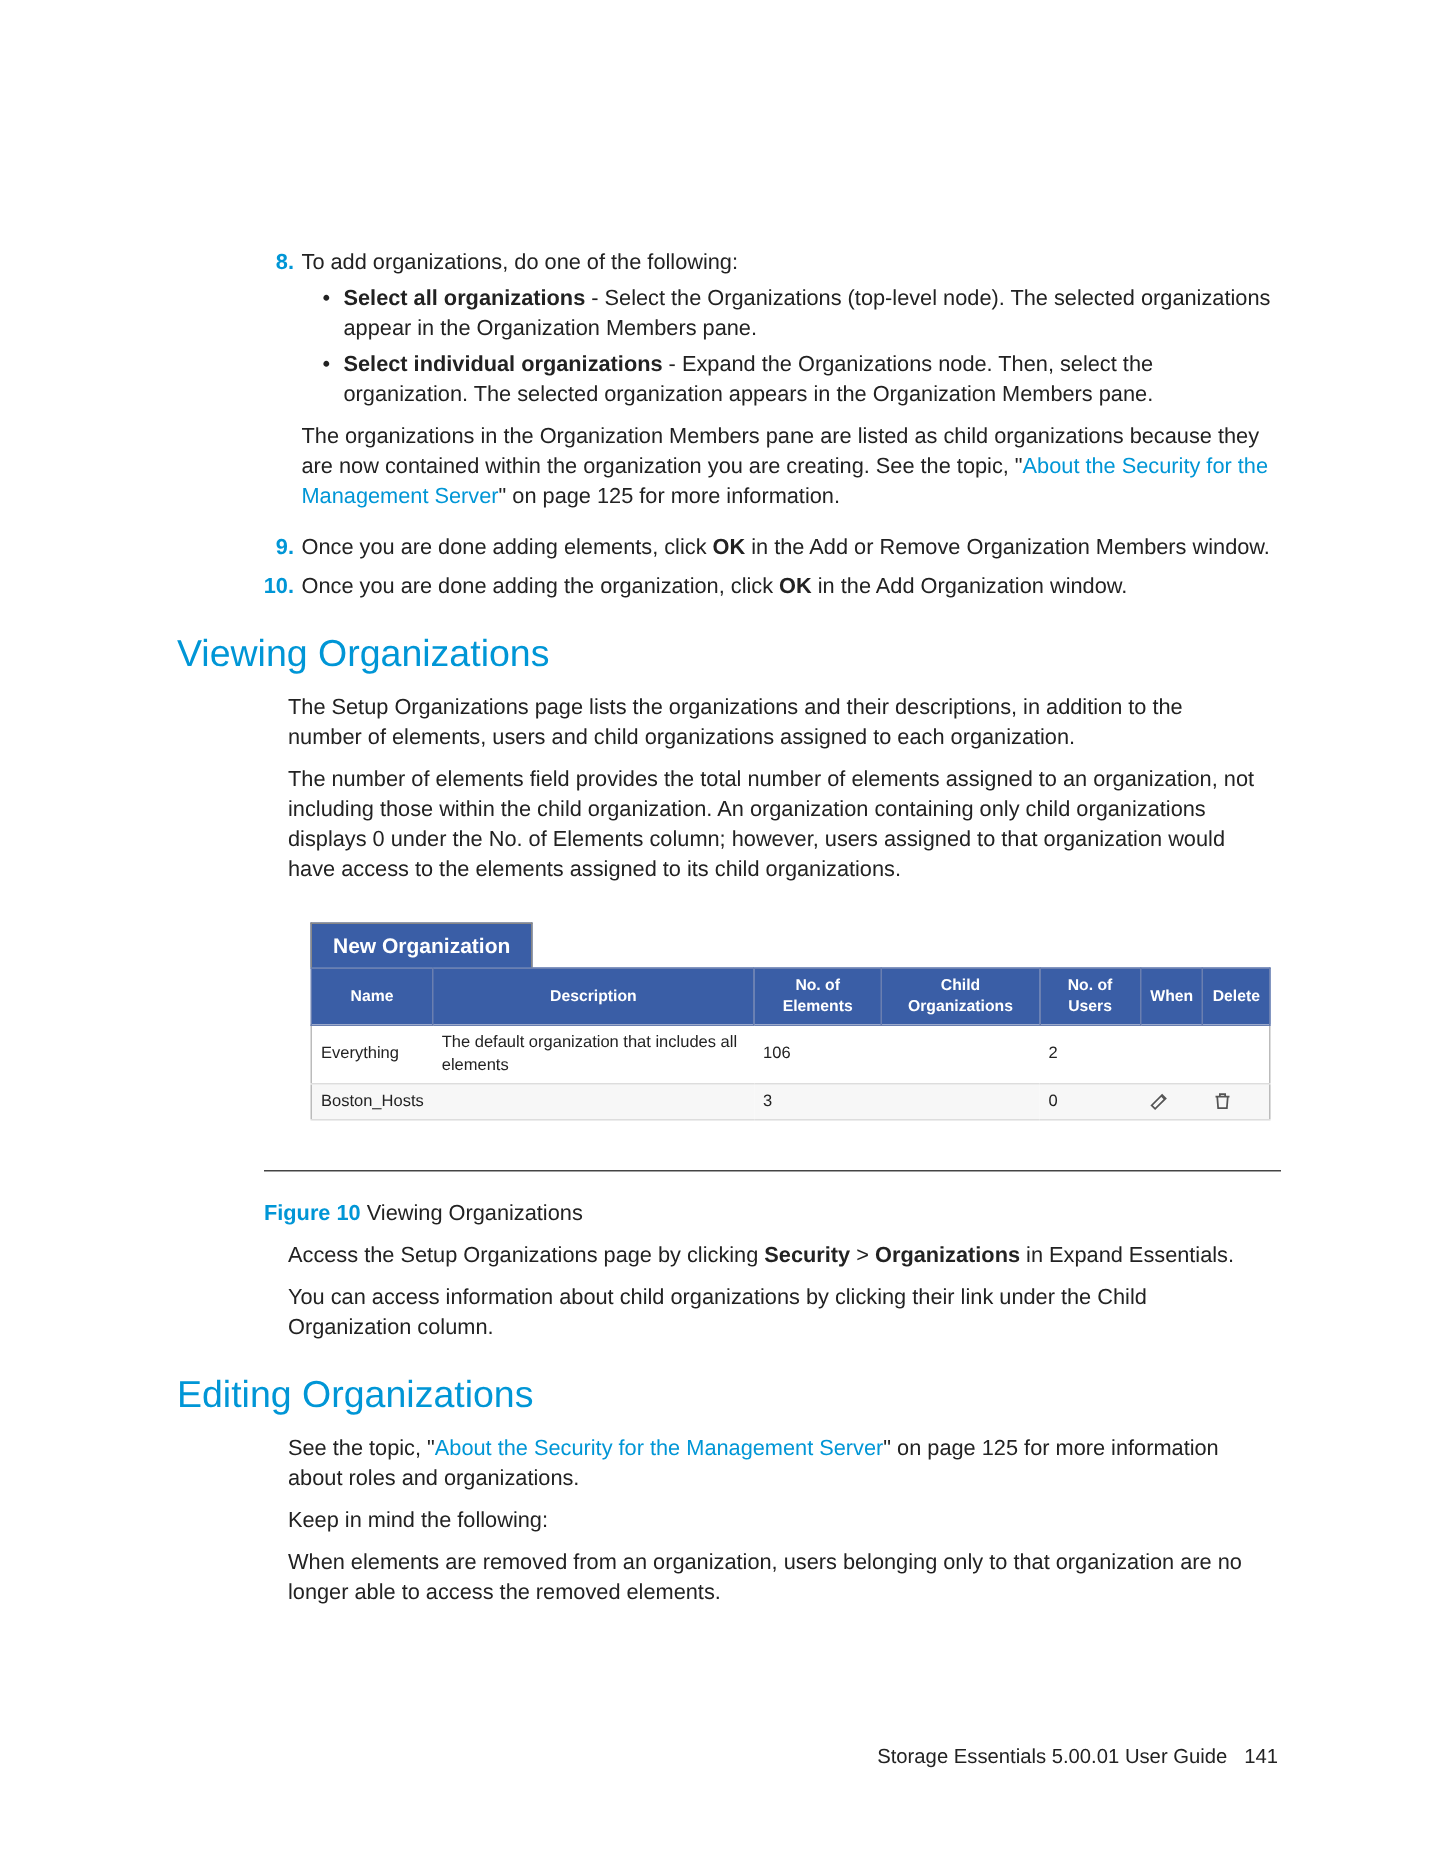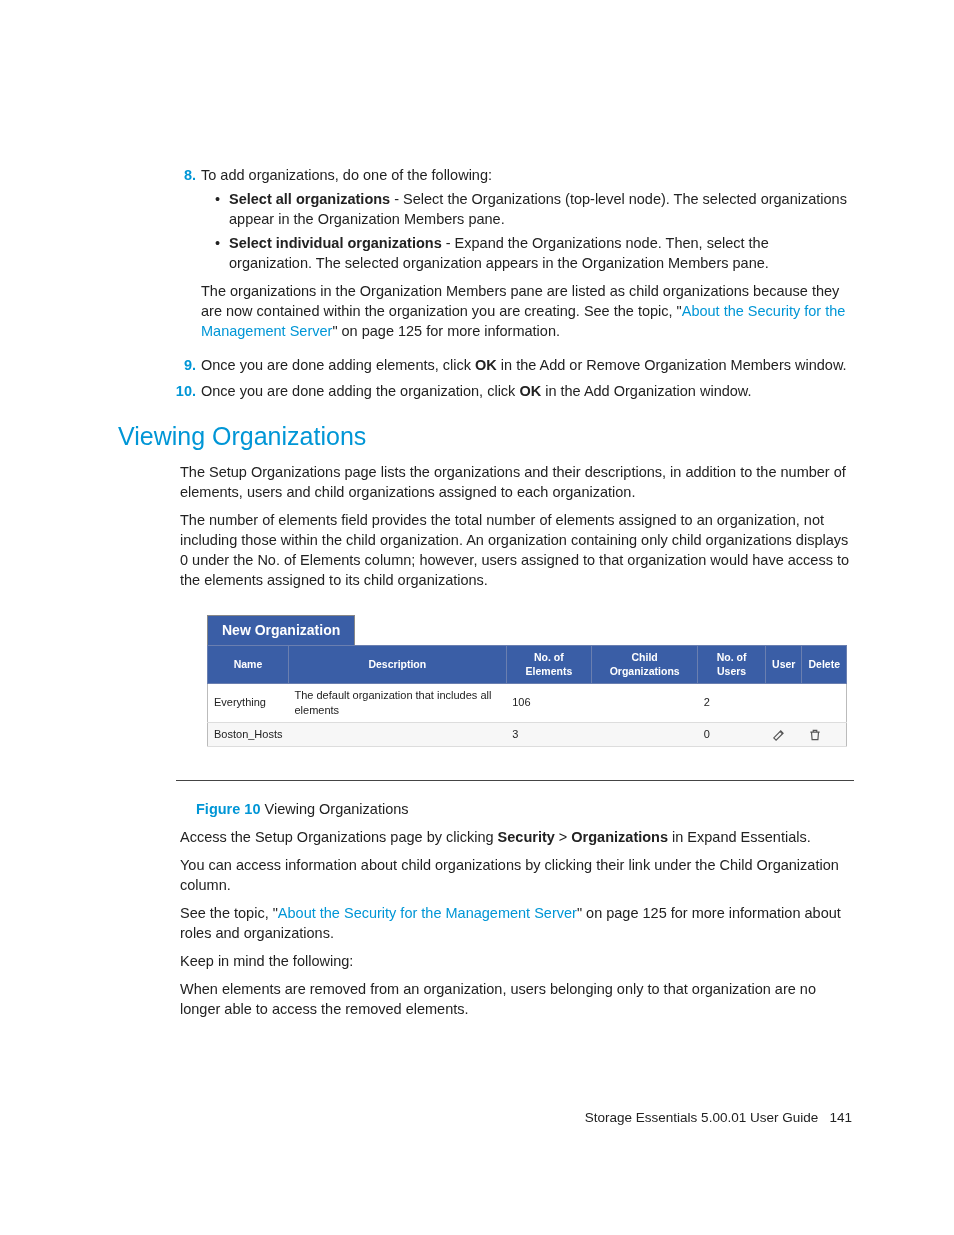--- a/index.html
+++ b/index.html
@@ -45,21 +45,21 @@
   }
   h2 {
     font-weight: normal;
     color: #0096d6;
     font-size: 25px;
     margin: 18px 0 8px 0;
   }
   .section-body {
     margin-left: 58px;
   }
-  .section-body p { margin: 8px 4px; }
+  .section-body p { margin: 8px 16px; }
   .link { color: #0096d6; }
   .bold { font-weight: bold; }
 
   
   .shot {
     margin: 24px 0 10px 30px;
     border: 1px solid transparent;
     font-size: 11px;
     width: 640px;
   }
@@ -101,21 +101,21 @@
   }
   hr.fig-rule {
     margin: 32px 0 18px 58px;
     border: none;
     border-top: 1px solid #444;
   }
   .fig-caption {
     margin-left: 58px;
     margin-bottom: 8px;
   }
-  .fig-caption .figlabel { color: #0096d6; font-weight: bold; margin-left: 20px; }
+  .fig-caption .figlabel { color: #0096d6; font-weight: bold; }
   .footer {
     margin-top: 90px;
     text-align: right;
     font-size: 13.5px;
     padding-right: 2px;
   }
 </style>
 </head>
 <body>
 
@@ -155,21 +155,21 @@
     <div class="shot">
       <div class="tab">New Organization</div>
       <table>
         <thead>
           <tr>
             <th>Name</th>
             <th>Description</th>
             <th class="c">No. of Elements</th>
             <th class="c">Child Organizations</th>
             <th class="c">No. of Users</th>
-            <th class="c">User</th>
+            <th class="c">When</th>
             <th class="c">Delete</th>
           </tr>
         </thead>
         <tbody>
           <tr>
             <td>Everything</td>
             <td>The default organization that includes all elements</td>
             <td class="c">106</td>
             <td class="c"></td>
             <td class="c">2</td>
@@ -207,20 +207,21 @@
 
   <div class="fig-caption">
     <span class="figlabel">Figure 10</span><span> Viewing Organizations</span>
   </div>
 
   <div class="section-body">
     <p><span>Access the Setup Organizations page by clicking </span><span class="bold">Security</span><span> &gt; </span><span class="bold">Organizations</span><span> in Expand Essentials.</span></p>
     <p>You can access information about child organizations by clicking their link under the Child Organization column.</p>
   </div>
 
+  <h2>Editing Organizations</h2>
   <div class="section-body">
     <p><span>See the topic, "</span><span class="link">About the Security for the Management Server</span><span>" on page 125 for more information about roles and organizations.</span></p>
     <p>Keep in mind the following:</p>
     <p>When elements are removed from an organization, users belonging only to that organization are no longer able to access the removed elements.</p>
   </div>
 
   <div class="footer">
     <span>Storage Essentials 5.00.01 User Guide</span>&nbsp;&nbsp;&nbsp;<span>141</span>
   </div>
 

